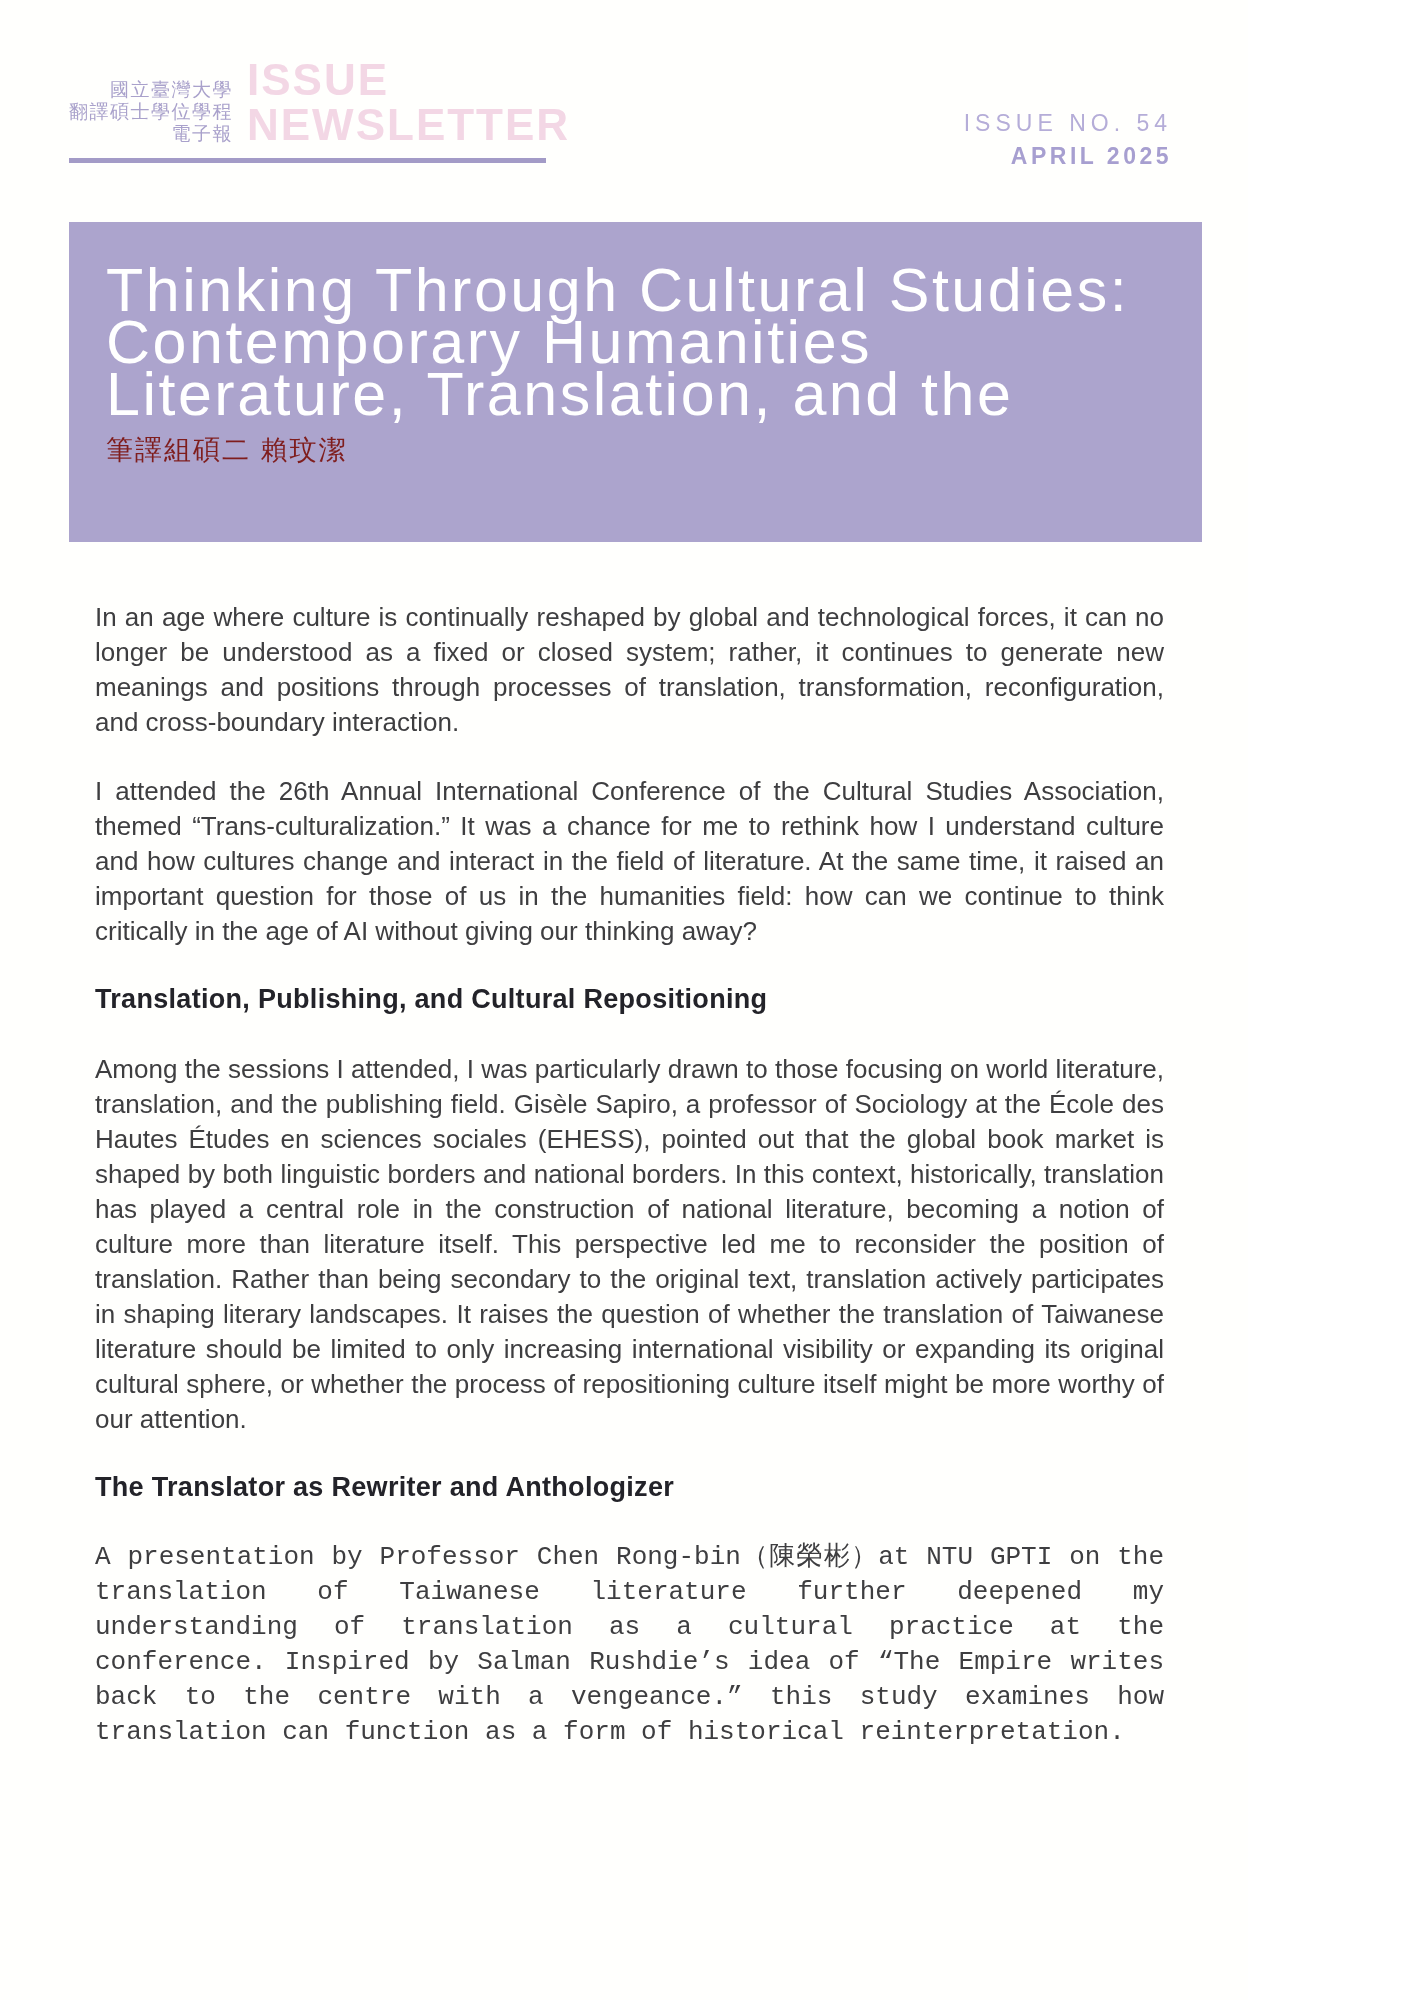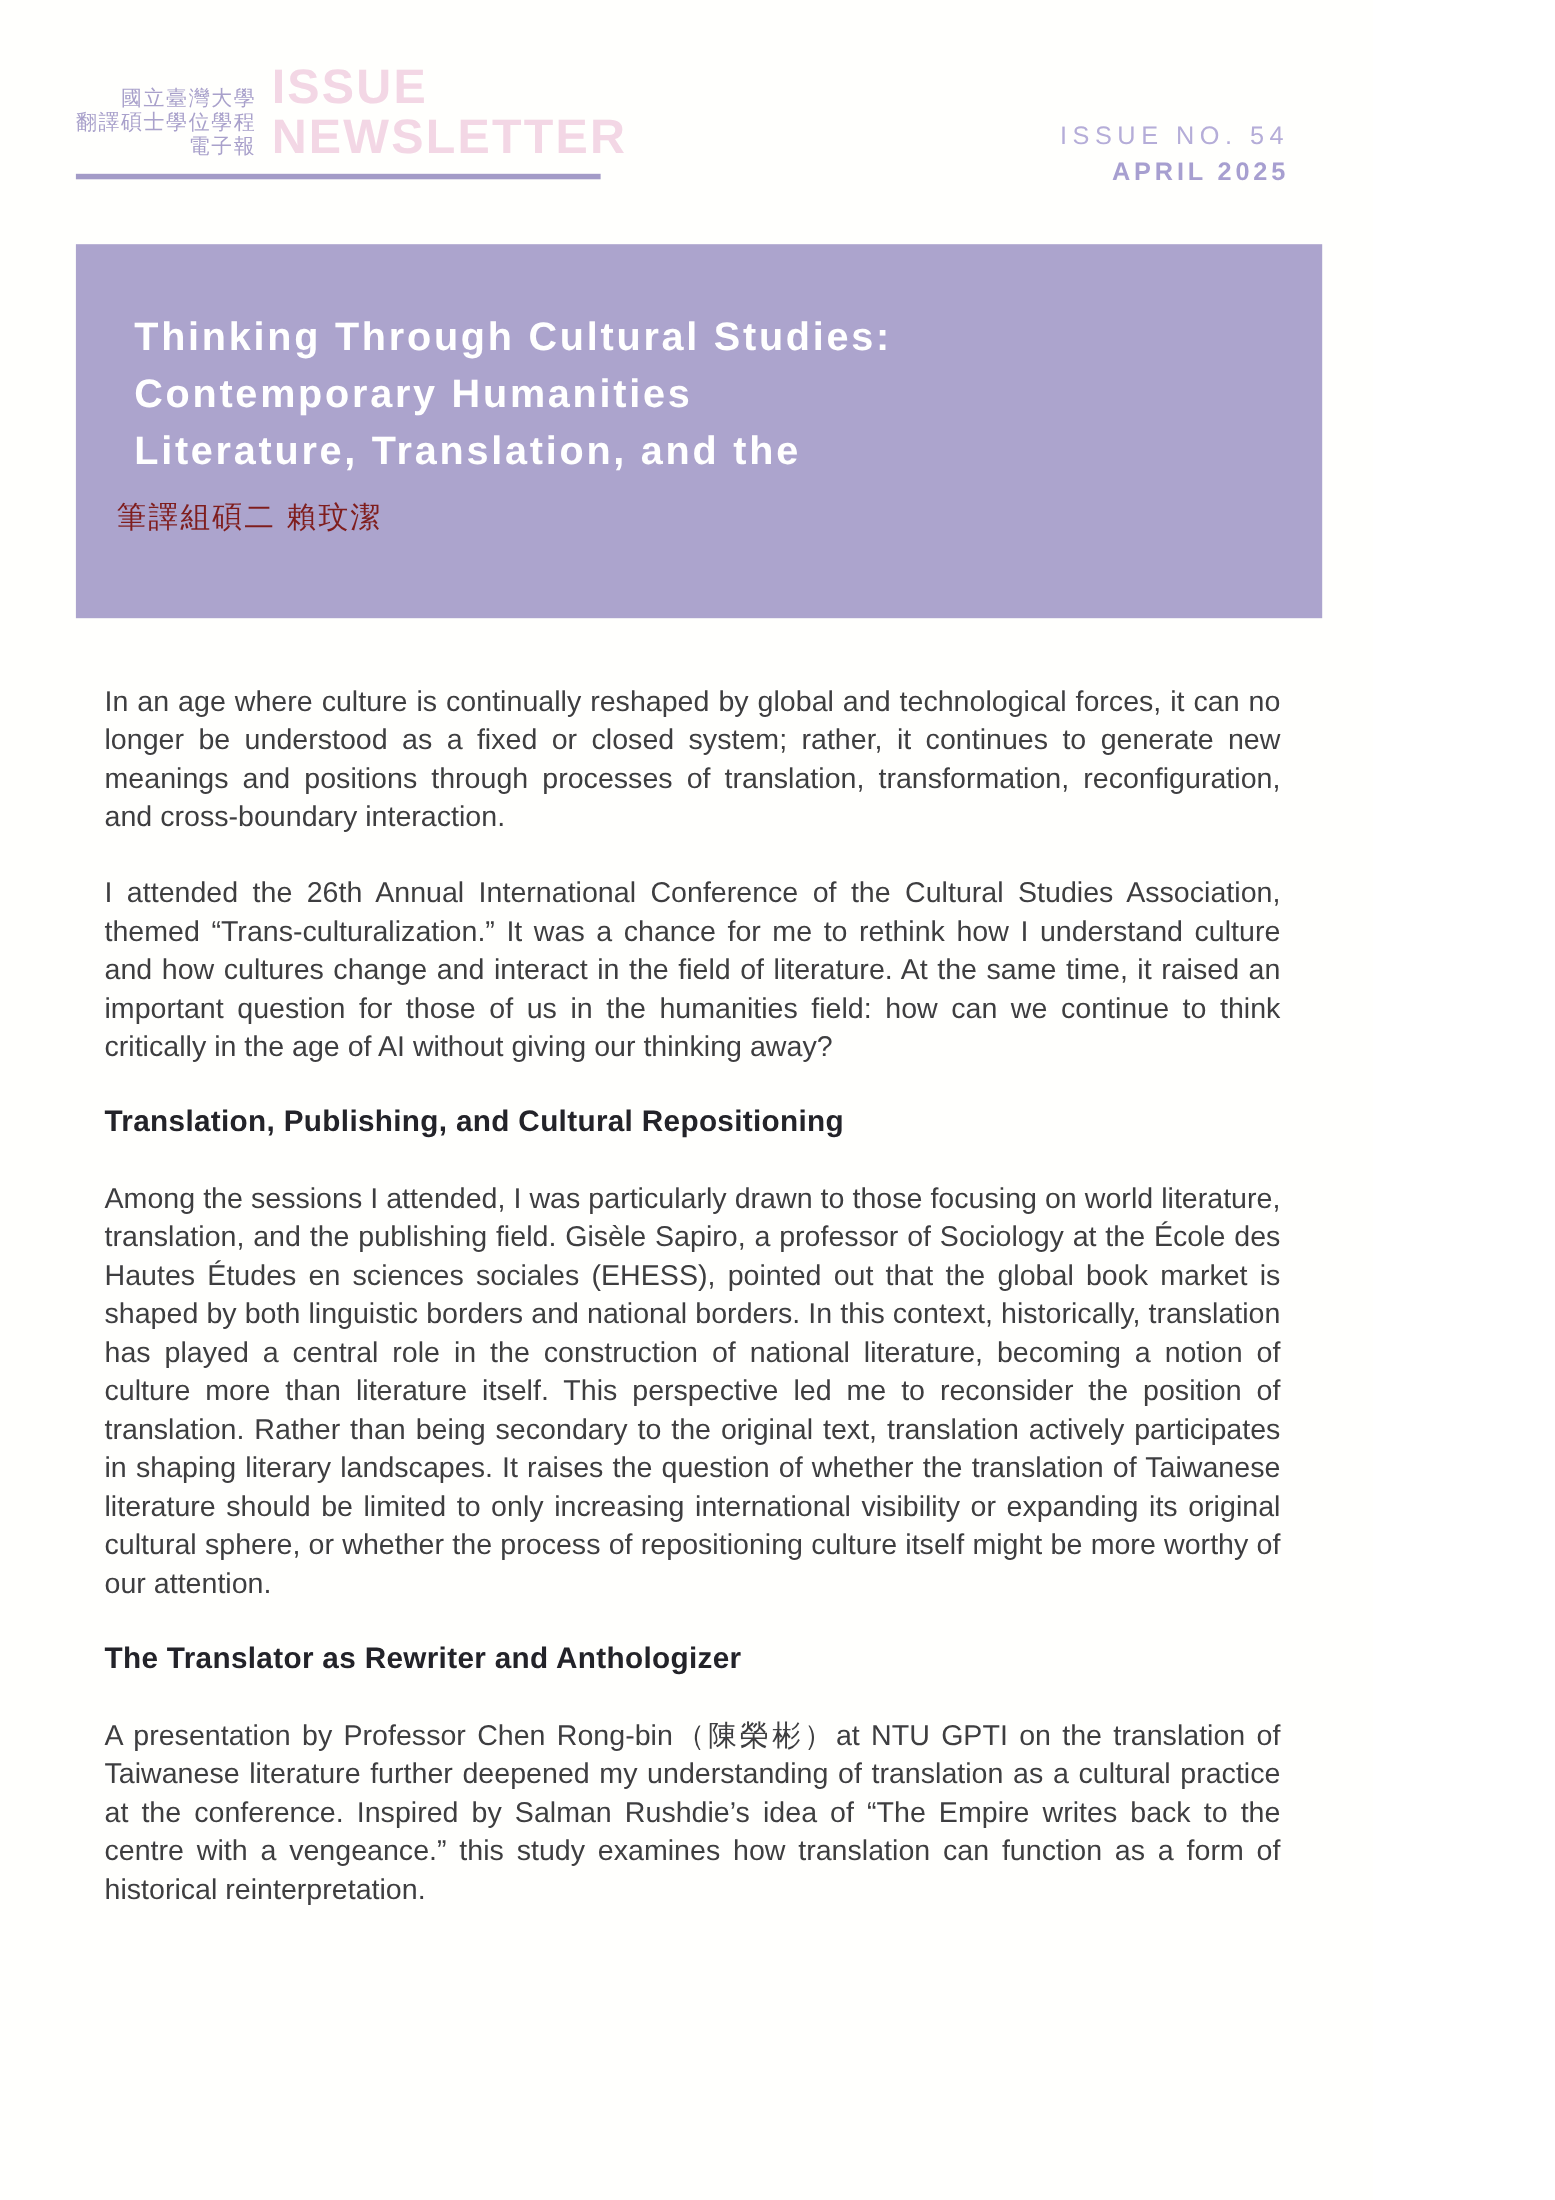--- a/index.html
+++ b/index.html
@@ -50,45 +50,45 @@
     margin-top: 6px;
   }
 
   
   .banner {
     margin: 59px 46px 0 69px;
     background: var(--banner-bg, #aca4cd);
     padding: 42px 40px 74px 37px;
   }
   .title {
-    margin: 16px;
+    margin: 0;
     color: #ffffff;
-    font-size: 36px;
+    font-size: 61px;
     line-height: 52px;
-    font-weight: bold;
+    font-weight: normal;
     letter-spacing: 2.5px;
   }
   .title .tline { display: block; }
   .byline {
     color: #7f1d1d;
     font-size: 27px;
     letter-spacing: 2px;
     margin-top: 12px;
   }
 
   
   .article {
     margin: 58px 84px 0 95px;
     color: var(--text-color, #3e3e40);
     font-size: 26px;
     line-height: 35px;
     text-align: justify;
   }
   .article p { margin: 0 0 34px 0; }
-  .article p:last-child { margin-bottom: 16px; }
+  .article p:last-child { margin-bottom: 16px; font-family: Liberation Mono, monospace; }
   .article h2 {
     font-size: 27px;
     line-height: 33px;
     margin: 18px 0 36px 0;
     color: var(--heading-color, #232329);
     letter-spacing: 0.3px;
     text-align: left;
   }
 </style>
 </head>

